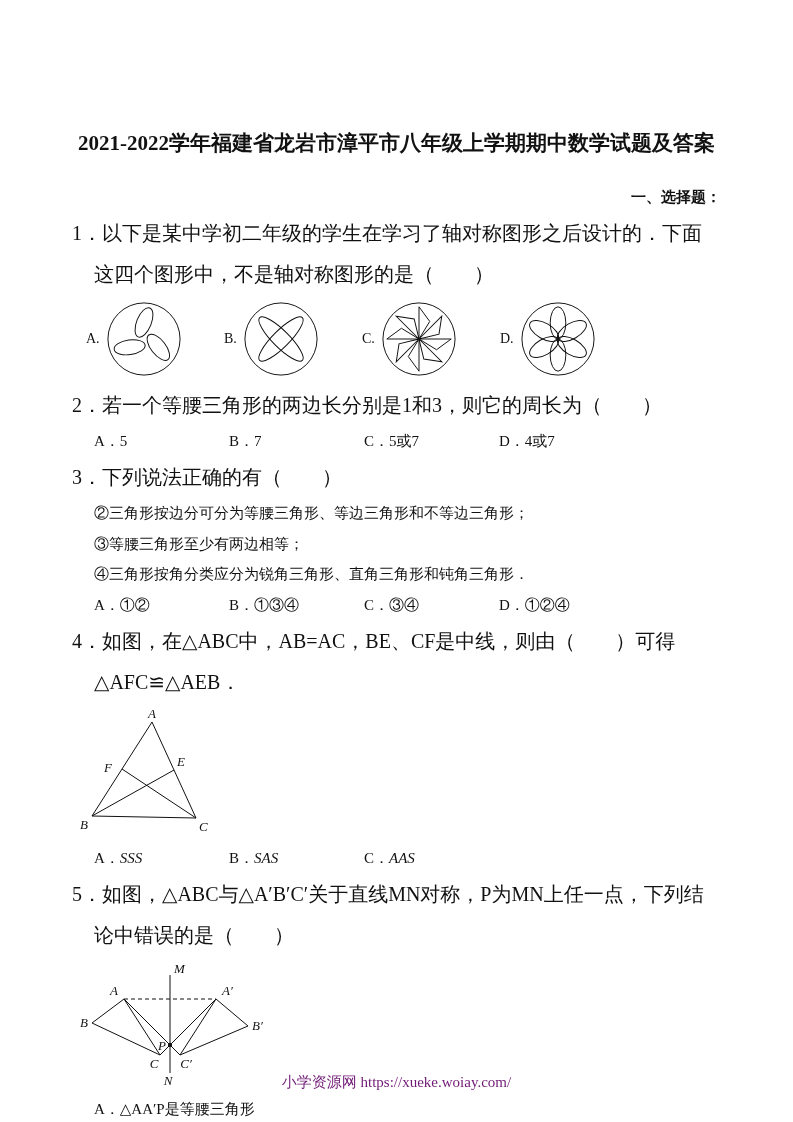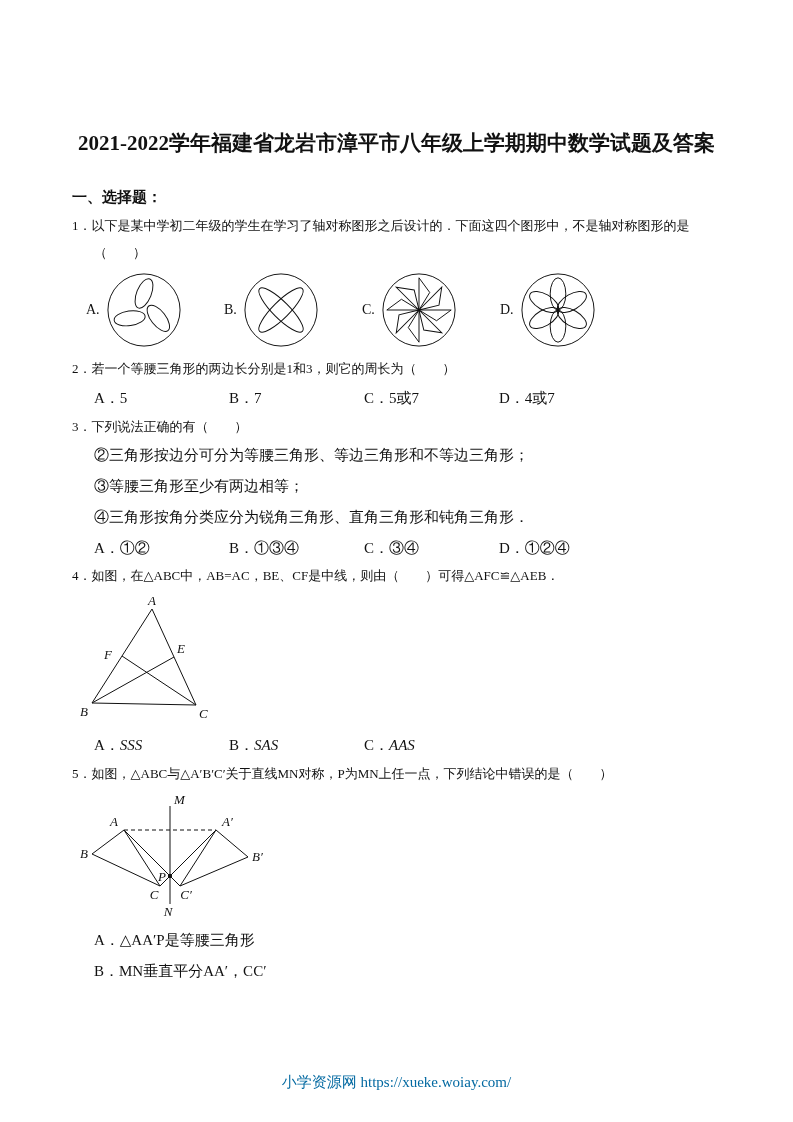--- a/index.html
+++ b/index.html
@@ -2,33 +2,33 @@
 <html><head>
 <meta charset="utf-8">
 <style>
   html,body{margin:0;padding:0;}
   body{
     width:793px;height:1122px;background:#ffffff;position:relative;overflow:hidden;
     font-family:"Liberation Serif","DejaVu Serif",serif;color:#111;
   }
   .content{padding:119px 72px 0 72px;}
   .title{font-size:21px;font-weight:bold;text-align:center;line-height:2.35;margin:0 0 14px 0;}
-  .section-heading{font-size:15px;font-weight:bold;line-height:2.05;}
-  .qtext{font-size:13px;line-height:2.05;padding-left:22px;text-indent:-22px;margin:0;}
+  .section-heading{font-size:15px;font-weight:bold;line-height:2.05;text-align:right;}
+  .qtext{font-size:20px;line-height:2.05;padding-left:22px;text-indent:-22px;margin:0;}
   .sub-line{font-size:15px;line-height:2.05;padding-left:22px;margin:0;}
   .options-row{display:flex;padding-left:22px;font-size:15px;line-height:2.05;margin:0;}
   .options-row .opt{width:135px;flex:0 0 auto;}
   .fig-row{display:flex;align-items:center;margin:5px 0 7px 14px;}
   .fig-item{display:flex;align-items:center;width:138px;flex:0 0 auto;}
   .fig-label{font-size:14px;margin-right:5px;}
   .figure-block{margin:3px 0 3px 6px;}
   .math-italic{font-style:italic;}
   svg text{font-family:"Liberation Serif","DejaVu Serif",serif;font-style:italic;font-size:13px;fill:#111;}
   svg .geom{fill:none;stroke:#111;stroke-width:1;}
-  .footer{position:absolute;left:0;right:0;bottom:30px;text-align:center;font-size:15px;color:#0369a1;}
+  .footer{position:absolute;left:0;right:0;bottom:30px;text-align:center;font-size:15px;color:#701a75;}
 </style>
 </head>
 <body>
 
 <div class="content">
 
   <div class="title">2021-2022学年福建省龙岩市漳平市八年级上学期期中数学试题及答案</div>
 
   <div class="section-heading">一、选择题：</div>
 

